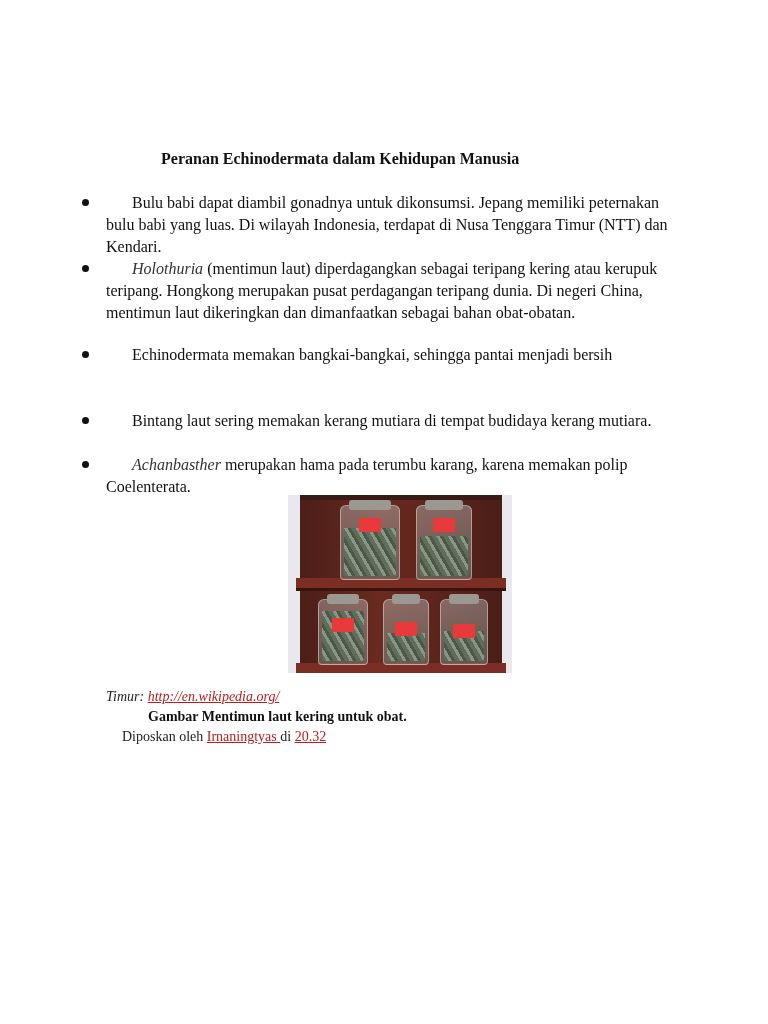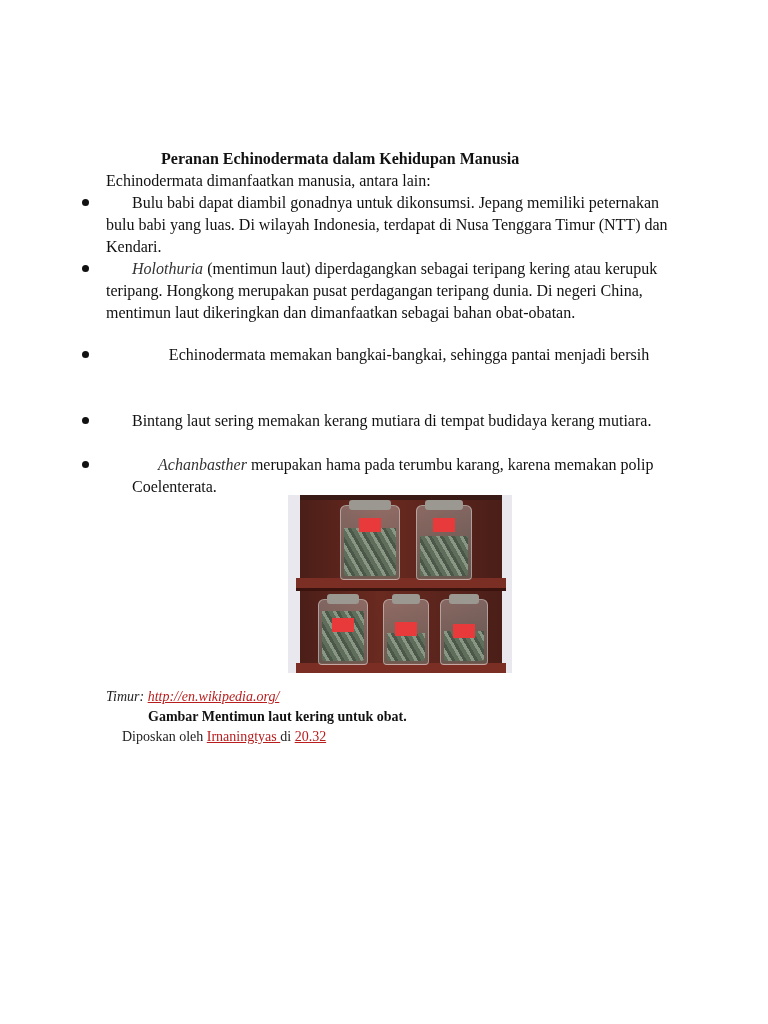--- a/index.html
+++ b/index.html
@@ -36,45 +36,44 @@
   .caption-title { position: absolute; left: 90px; top: 708px; font-size: 14px; line-height: 18px; font-weight: bold; margin-left: 42px; }
   .meta { position: absolute; left: 90px; top: 728px; font-size: 14px; line-height: 18px; color: #222; margin-left: 16px; }
 </style>
 </head>
 <body>
 
 <div class="page">
 
   <div class="title">Peranan Echinodermata dalam Kehidupan Manusia</div>
 
-  <div class="line" style="top:170px;">Echinodermata dimanfaatkan manusia, antara lain:</div>
 
   <div class="bullet" style="top:199px;"></div>
   <div class="para" style="top:192px;">
     <span class="indent"></span><span>Bulu babi dapat diambil gonadnya untuk dikonsumsi. Jepang memiliki peternakan bulu babi yang luas. Di wilayah Indonesia, terdapat di Nusa Tenggara Timur (NTT) dan Kendari.</span>
   </div>
 
   <div class="bullet" style="top:265px;"></div>
   <div class="para" style="top:258px;">
     <span class="indent"></span><span class="it">Holothuria</span><span> (mentimun laut) diperdagangkan sebagai teripang kering atau kerupuk teripang. Hongkong merupakan pusat perdagangan teripang dunia. Di negeri China, mentimun laut dikeringkan dan dimanfaatkan sebagai bahan obat-obatan.</span>
   </div>
 
   <div class="bullet" style="top:351px;"></div>
-  <div class="para" style="top:344px;text-align:center;">
+  <div class="para" style="top:344px;">
     <span class="indent"></span><span>Echinodermata memakan bangkai-bangkai, sehingga pantai menjadi bersih</span>
   </div>
 
 
   <div class="bullet" style="top:417px;"></div>
   <div class="para" style="top:410px;">
     <span class="indent"></span><span>Bintang laut sering memakan kerang mutiara di tempat budidaya kerang mutiara.</span>
   </div>
 
   <div class="bullet" style="top:461px;"></div>
-  <div class="para" style="top:454px;margin-left:26px;">
+  <div class="para" style="top:454px;">
     <span class="indent"></span><span class="it">Achanbasther</span><span> merupakan hama pada terumbu karang, karena memakan polip Coelenterata.</span>
   </div>
 
   <div class="photo">
     <div class="backwall"></div>
     <div class="sideL"></div>
     <div class="sideR"></div>
     <div class="shelf"></div>
     <div class="shelf2"></div>
     <div class="jar" style="left:52px; top:10px; width:58px; height:73px;">

